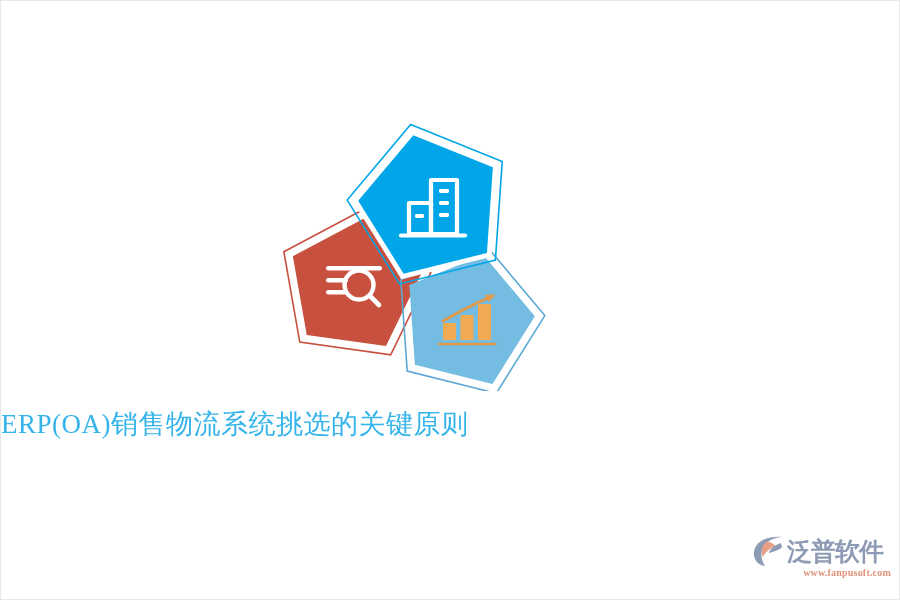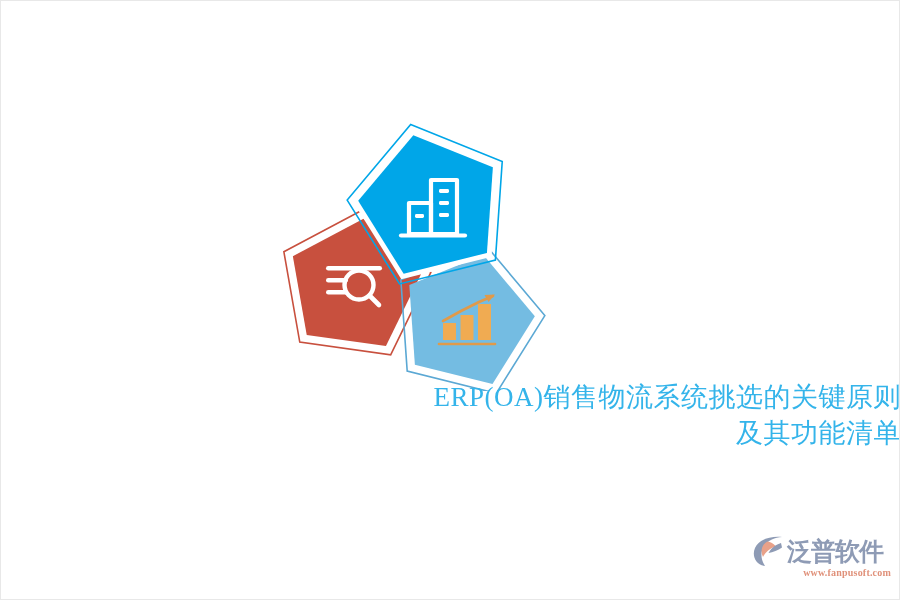--- a/index.html
+++ b/index.html
@@ -29,23 +29,23 @@
     height: 390px;
   }
   .hero svg {
     display: block;
   }
 
   
   .title-block {
     position: absolute;
     left: 0;
-    top: 379px;
+    top: 406px;
     width: 900px;
-    text-align: right;
+    text-align: left;
     line-height: 1.32;
   }
   .title-line {
     display: block;
     font-family: "Liberation Serif", serif;
     font-size: 27px;
     letter-spacing: 0.5px;
     color: #34b4ea;
     white-space: nowrap;
   }
@@ -149,21 +149,20 @@
           <rect x="-16" y="6" width="9" height="4" rx="1.4" fill="#ffffff"></rect>
 
           <line x1="-30" y1="27.5" x2="34" y2="27.5" stroke="#ffffff" stroke-width="4.2" stroke-linecap="round"></line>
         </g>
       </g>
     </svg>
   </div>
 
   <div class="title-block">
     <span class="title-line">ERP(OA)销售物流系统挑选的关键原则</span>
-    <span class="title-line">及其功能清单</span>
   </div>
 
   <div class="watermark">
     <div class="wm-row">
       <svg class="wm-mark" viewBox="0 0 34 34">
         <path d="M31 3 C20 2 8 5 4 14 C0.5 22 5 31 14 32 C10 26 9 18 13 12 C17 6 24 3.5 31 3 Z" fill="#8e9bb5"></path>
         <path d="M16.5 7.5 C11 10 9 17 12 23 C14.5 18 19 14 25 12.5 C22.5 9.5 19.5 7.8 16.5 7.5 Z" fill="#e8a189"></path>
         <path d="M30 9 C25 10.5 20 14 17.5 19 C22 18 27 16.5 31 13.5 Z" fill="#8e9bb5"></path>
       </svg>
       <span class="wm-cn">泛普软件</span>

